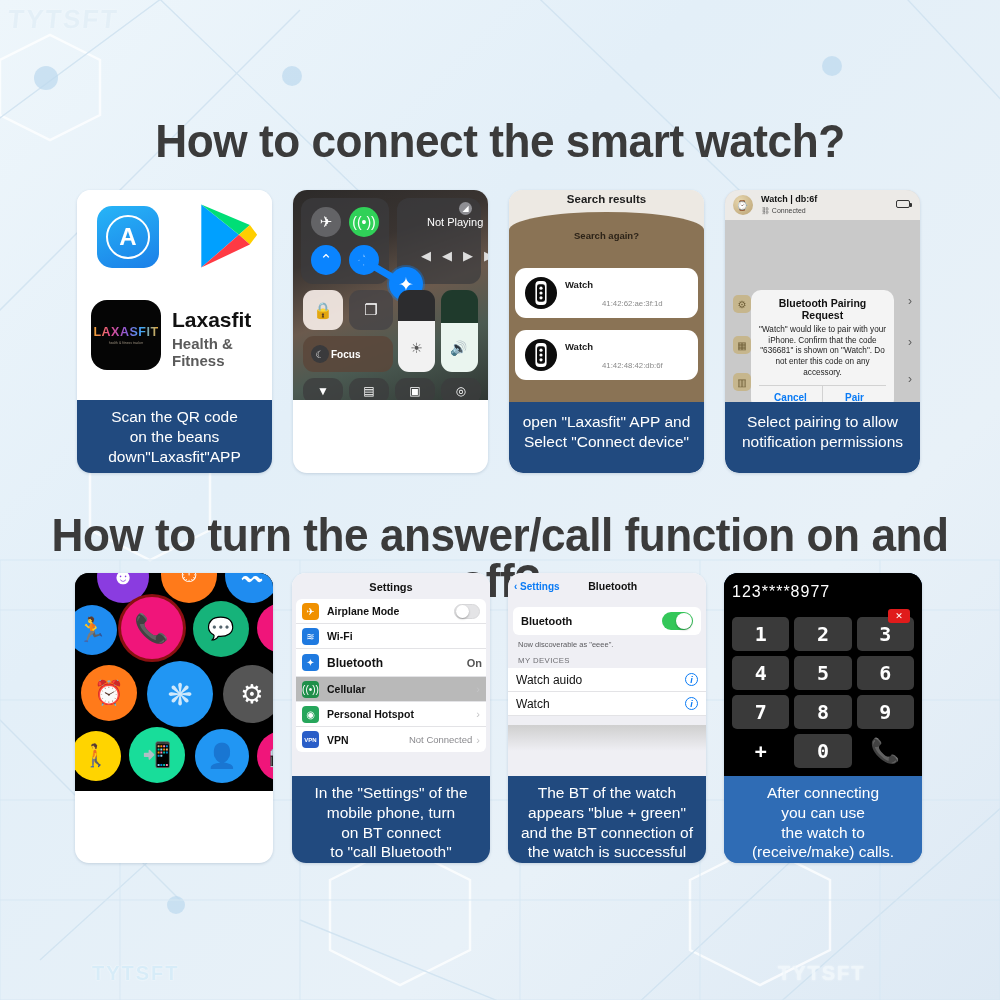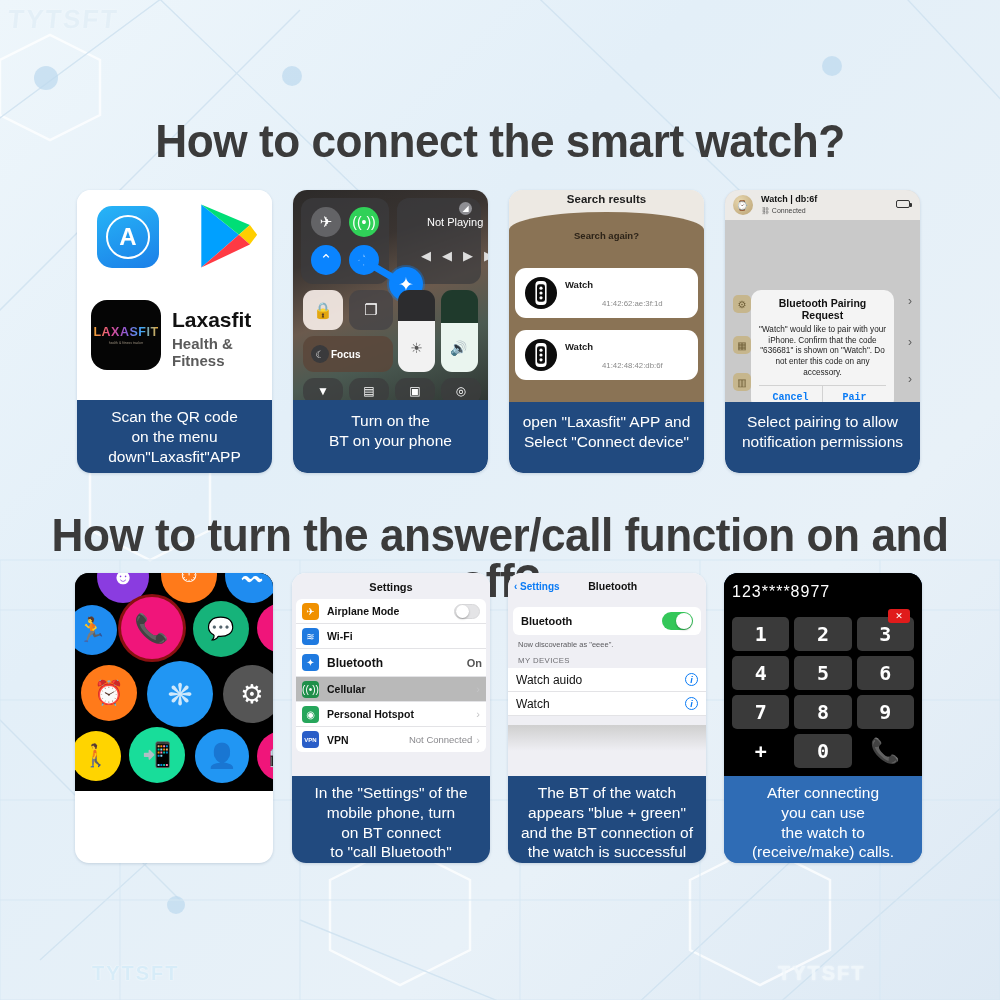--- a/index.html
+++ b/index.html
@@ -127,21 +127,21 @@
   .pr .banner .t2{position:absolute;left:36px;top:36px;font-size:12px;font-weight:bold;color:#d92222;font-style:italic;}
   .pr .go{position:absolute;right:5px;top:26px;width:26px;height:26px;border-radius:50%;background:#d42a2a;color:#fff;
      display:flex;align-items:center;justify-content:center;font-size:10px;font-weight:bold;border:2px solid #fff;}
   .pr .rowicon{position:absolute;left:8px;width:18px;height:18px;border-radius:5px;background:#c6b68d;
      display:flex;align-items:center;justify-content:center;font-size:10px;color:#6f5f38;}
   .pr .chev{position:absolute;right:8px;color:#5c5c5c;font-size:12px;}
   .pr .dlg{ position:absolute;left:26px;right:26px;top:100px;background:#f4f4f4;border-radius:10px;padding:7px 8px 0;}
   .pr .dlg h4{font-size:10.5px;text-align:center;color:#111;}
   .pr .dlg p{font-size:8.2px;text-align:center;color:#1c1c1c;line-height:1.3;margin-top:4px;}
   .pr .dlgbtns{display:flex;border-top:1px solid #d2d2d2;margin-top:7px;}
-  .pr .dlgbtns span{flex:1;text-align:center;font-size:10px;color:#0a7bf5;font-weight:bold;padding:6px 0;font-family:Liberation Mono, monospace;}
+  .pr .dlgbtns span{flex:1;text-align:center;font-size:10px;color:#0a7bf5;font-weight:bold;padding:6px 0;}
   .pr .dlgbtns span:first-child{border-right:1px solid #d2d2d2;}
   
   .wa{ width:100%;height:100%;background:#000;position:relative;overflow:hidden;}
   .wa .ic{ position:absolute;border-radius:50%;display:flex;align-items:center;justify-content:center;color:#fff;}
   .wa .sel{ box-shadow:0 0 0 3px #8a1010;}
   
   .st{ width:100%;height:100%;background:#efeff4;position:relative;}
   .st .ttl{text-align:center;font-size:11px;font-weight:bold;color:#111;padding:8px 0 6px;}
   .st .grp{background:#fff;margin:0 4px;border-radius:6px;overflow:hidden;}
   .st .row{display:flex;align-items:center;height:25px;padding-left:6px;border-bottom:1px solid #e3e3e6;}
@@ -250,21 +250,21 @@
         <div class="laxbox">
           <div class="lg">LAXASFIT</div>
           <div class="sub">health &amp; fitness tracker</div>
         </div>
         <div class="laxname">Laxasfit</div>
         <div class="laxsub">Health &amp; Fitness</div>
       </div>
     </div>
     <div class="caption">
       <div>Scan the QR code</div>
-      <div>on the menu</div>
+      <div>on the beans</div>
       <div>down"Laxasfit"APP</div>
     </div>
   </div>
 
   <div class="card" style="left:293px;top:190px;width:195px;height:283px;">
     <div class="shot" style="height:210px;">
       <div class="cc">
         <div class="panel" style="left:8px;top:8px;width:88px;height:86px;"></div>
         <div class="panel" style="left:104px;top:8px;width:84px;height:86px;"></div>
 
@@ -289,24 +289,20 @@
         </div>
         <div class="tile" style="left:18px;top:155px;width:18px;height:18px;border-radius:50%;background:#3a3a3c;color:#fff;display:flex;align-items:center;justify-content:center;font-size:10px;">☾</div>
         <div class="tile" style="left:105px;top:100px;width:37px;height:82px;background:linear-gradient(#2c2c2e 0%,#2c2c2e 38%,#f2f2f2 38%,#f2f2f2 100%);display:flex;align-items:flex-end;justify-content:center;padding-bottom:16px;color:#555;font-size:14px;">☀</div>
         <div class="tile" style="left:148px;top:100px;width:37px;height:82px;background:linear-gradient(#1f3a2c 0%,#1f3a2c 40%,#eaf5ef 40%,#eaf5ef 100%);display:flex;align-items:flex-end;justify-content:center;padding-bottom:16px;color:#333;font-size:14px;">🔊</div>
 
         <div class="tile" style="left:10px;top:188px;width:40px;height:26px;background:rgba(60,60,62,.75);display:flex;align-items:center;justify-content:center;color:#fff;font-size:12px;">▼</div>
         <div class="tile" style="left:56px;top:188px;width:40px;height:26px;background:rgba(60,60,62,.75);display:flex;align-items:center;justify-content:center;color:#fff;font-size:12px;">▤</div>
         <div class="tile" style="left:102px;top:188px;width:40px;height:26px;background:rgba(60,60,62,.75);display:flex;align-items:center;justify-content:center;color:#fff;font-size:12px;">▣</div>
         <div class="tile" style="left:148px;top:188px;width:40px;height:26px;background:rgba(60,60,62,.75);display:flex;align-items:center;justify-content:center;color:#fff;font-size:12px;">◎</div>
       </div>
-    </div>
-    <div class="caption" style="padding-top:11px;">
-      <div>Turn on the</div>
-      <div>BT on your phone</div>
     </div>
   </div>
 
   <div class="card" style="left:509px;top:190px;width:195px;height:283px;">
     <div class="shot" style="height:212px;">
       <div class="sr">
         <div class="bar"></div>
         <div class="brown"></div>
         <div class="ttl">Search results</div>
         <div class="again">Search again?</div>

